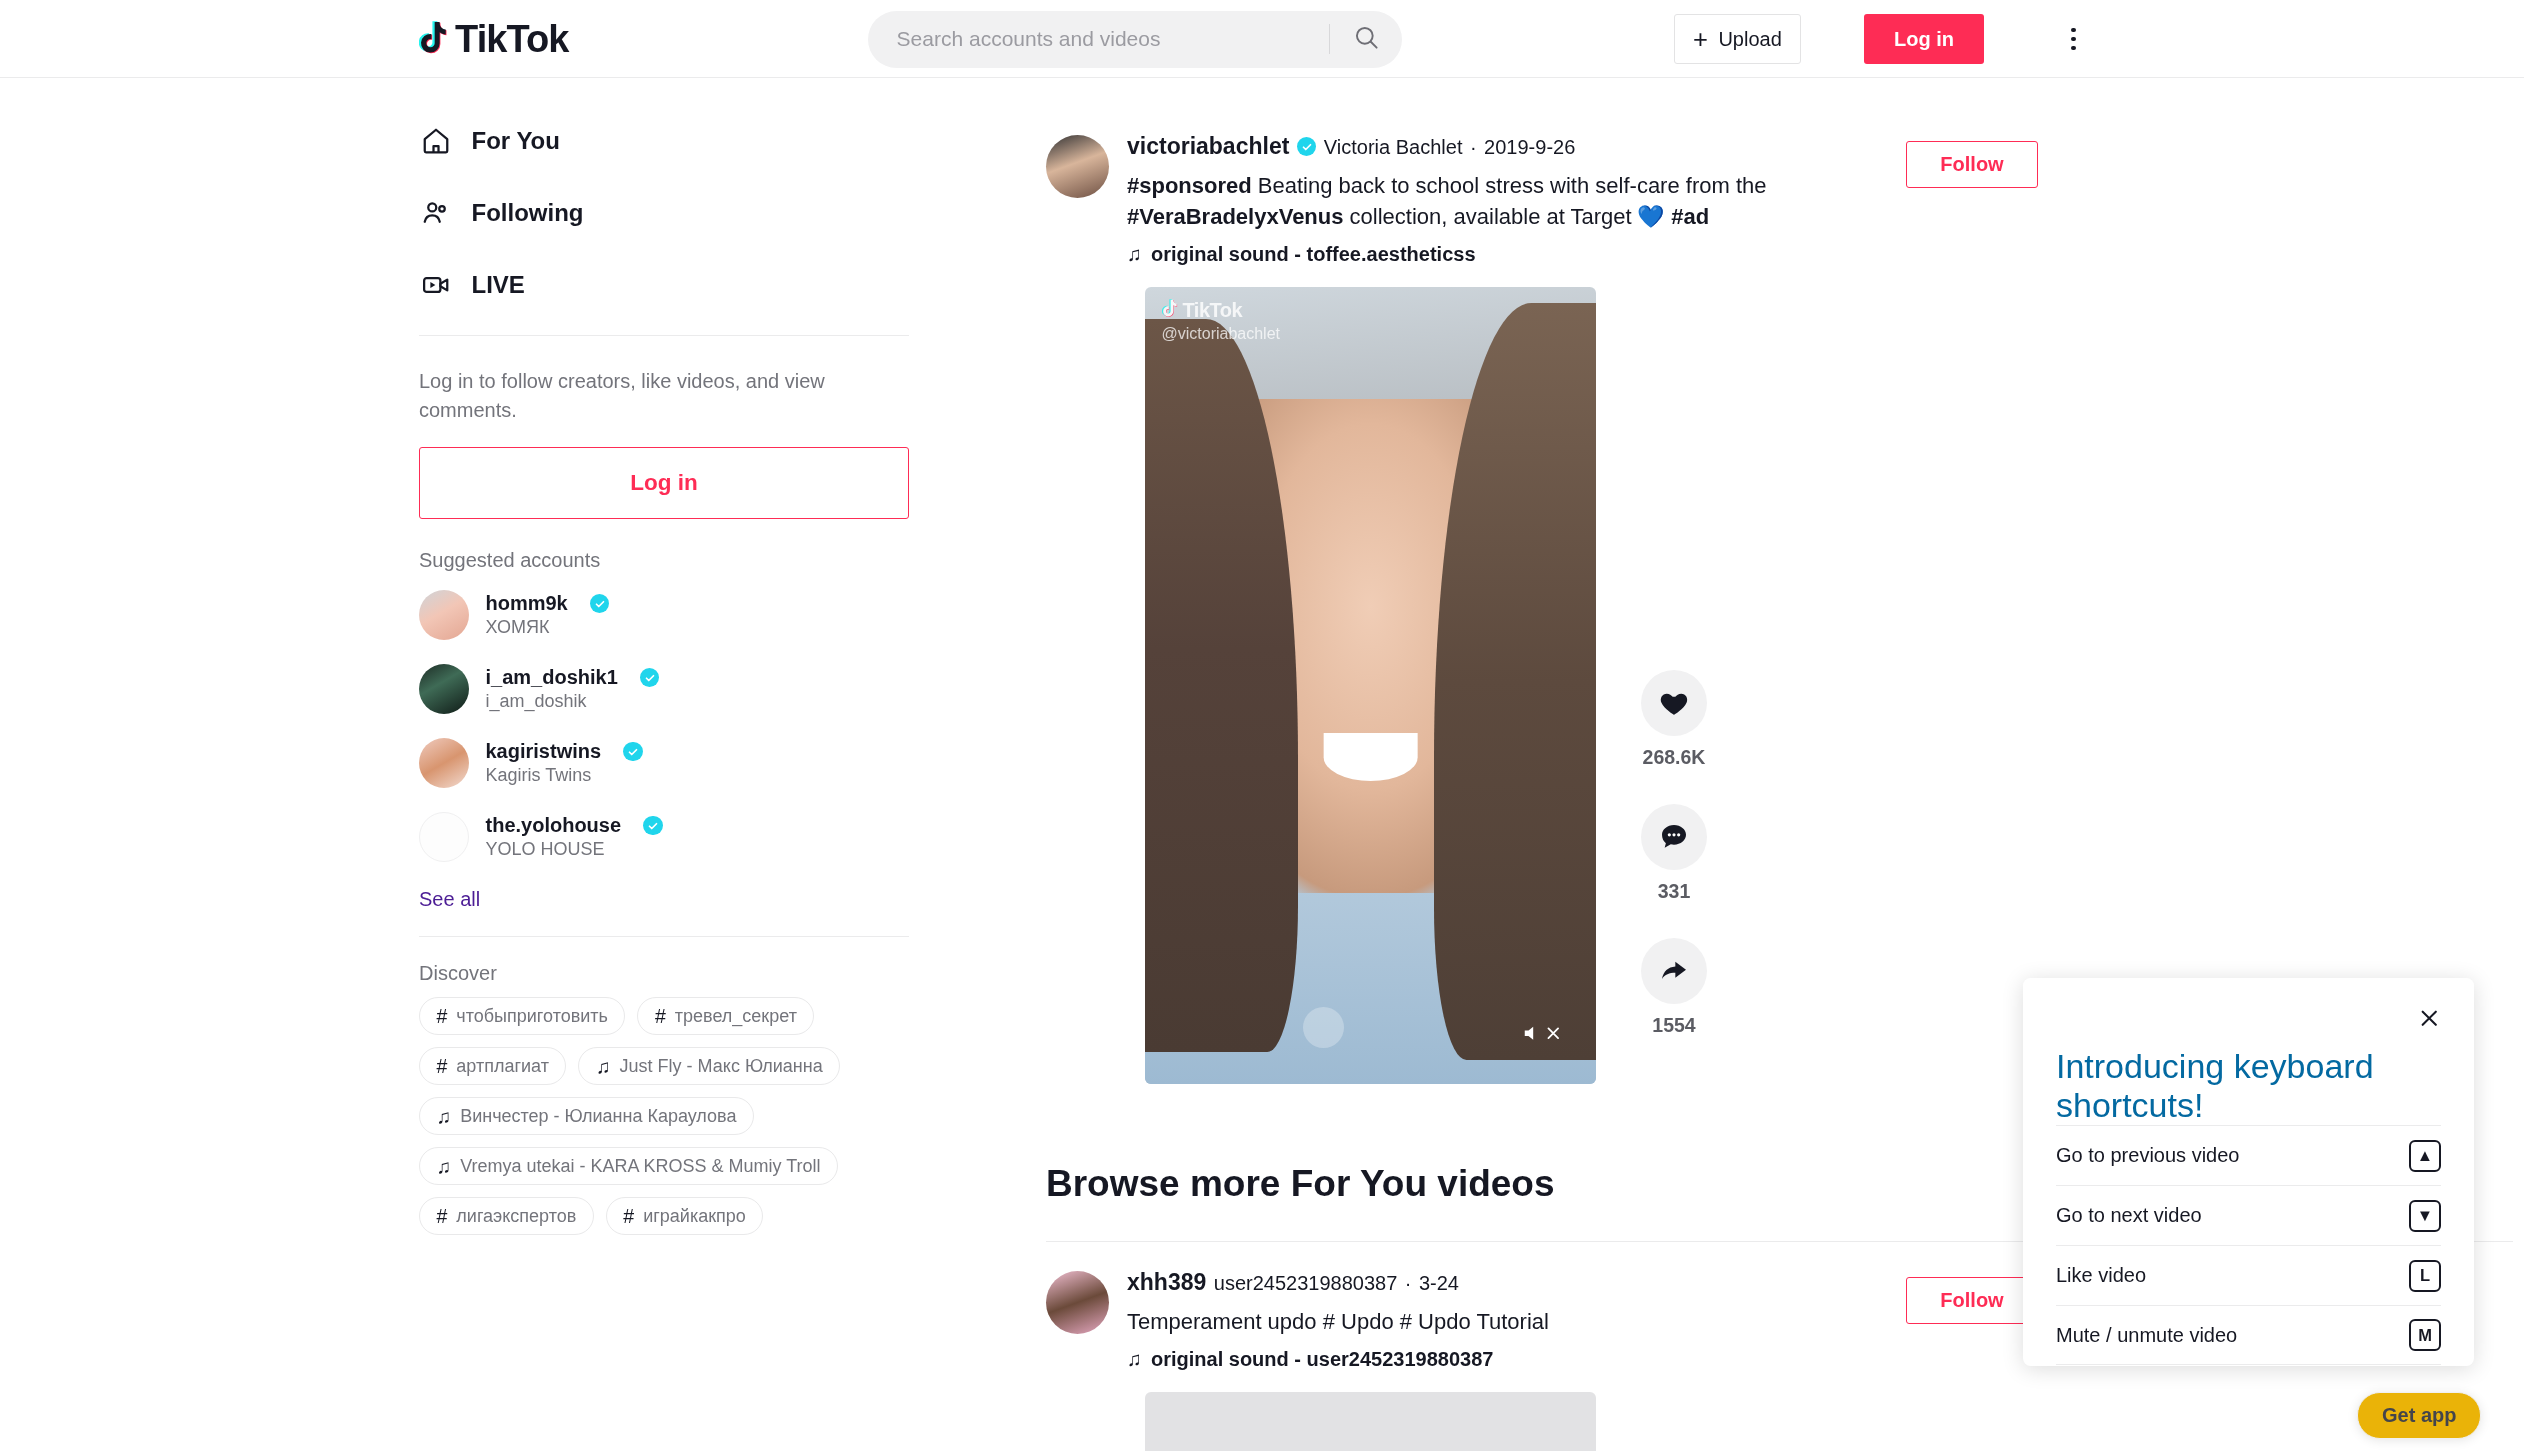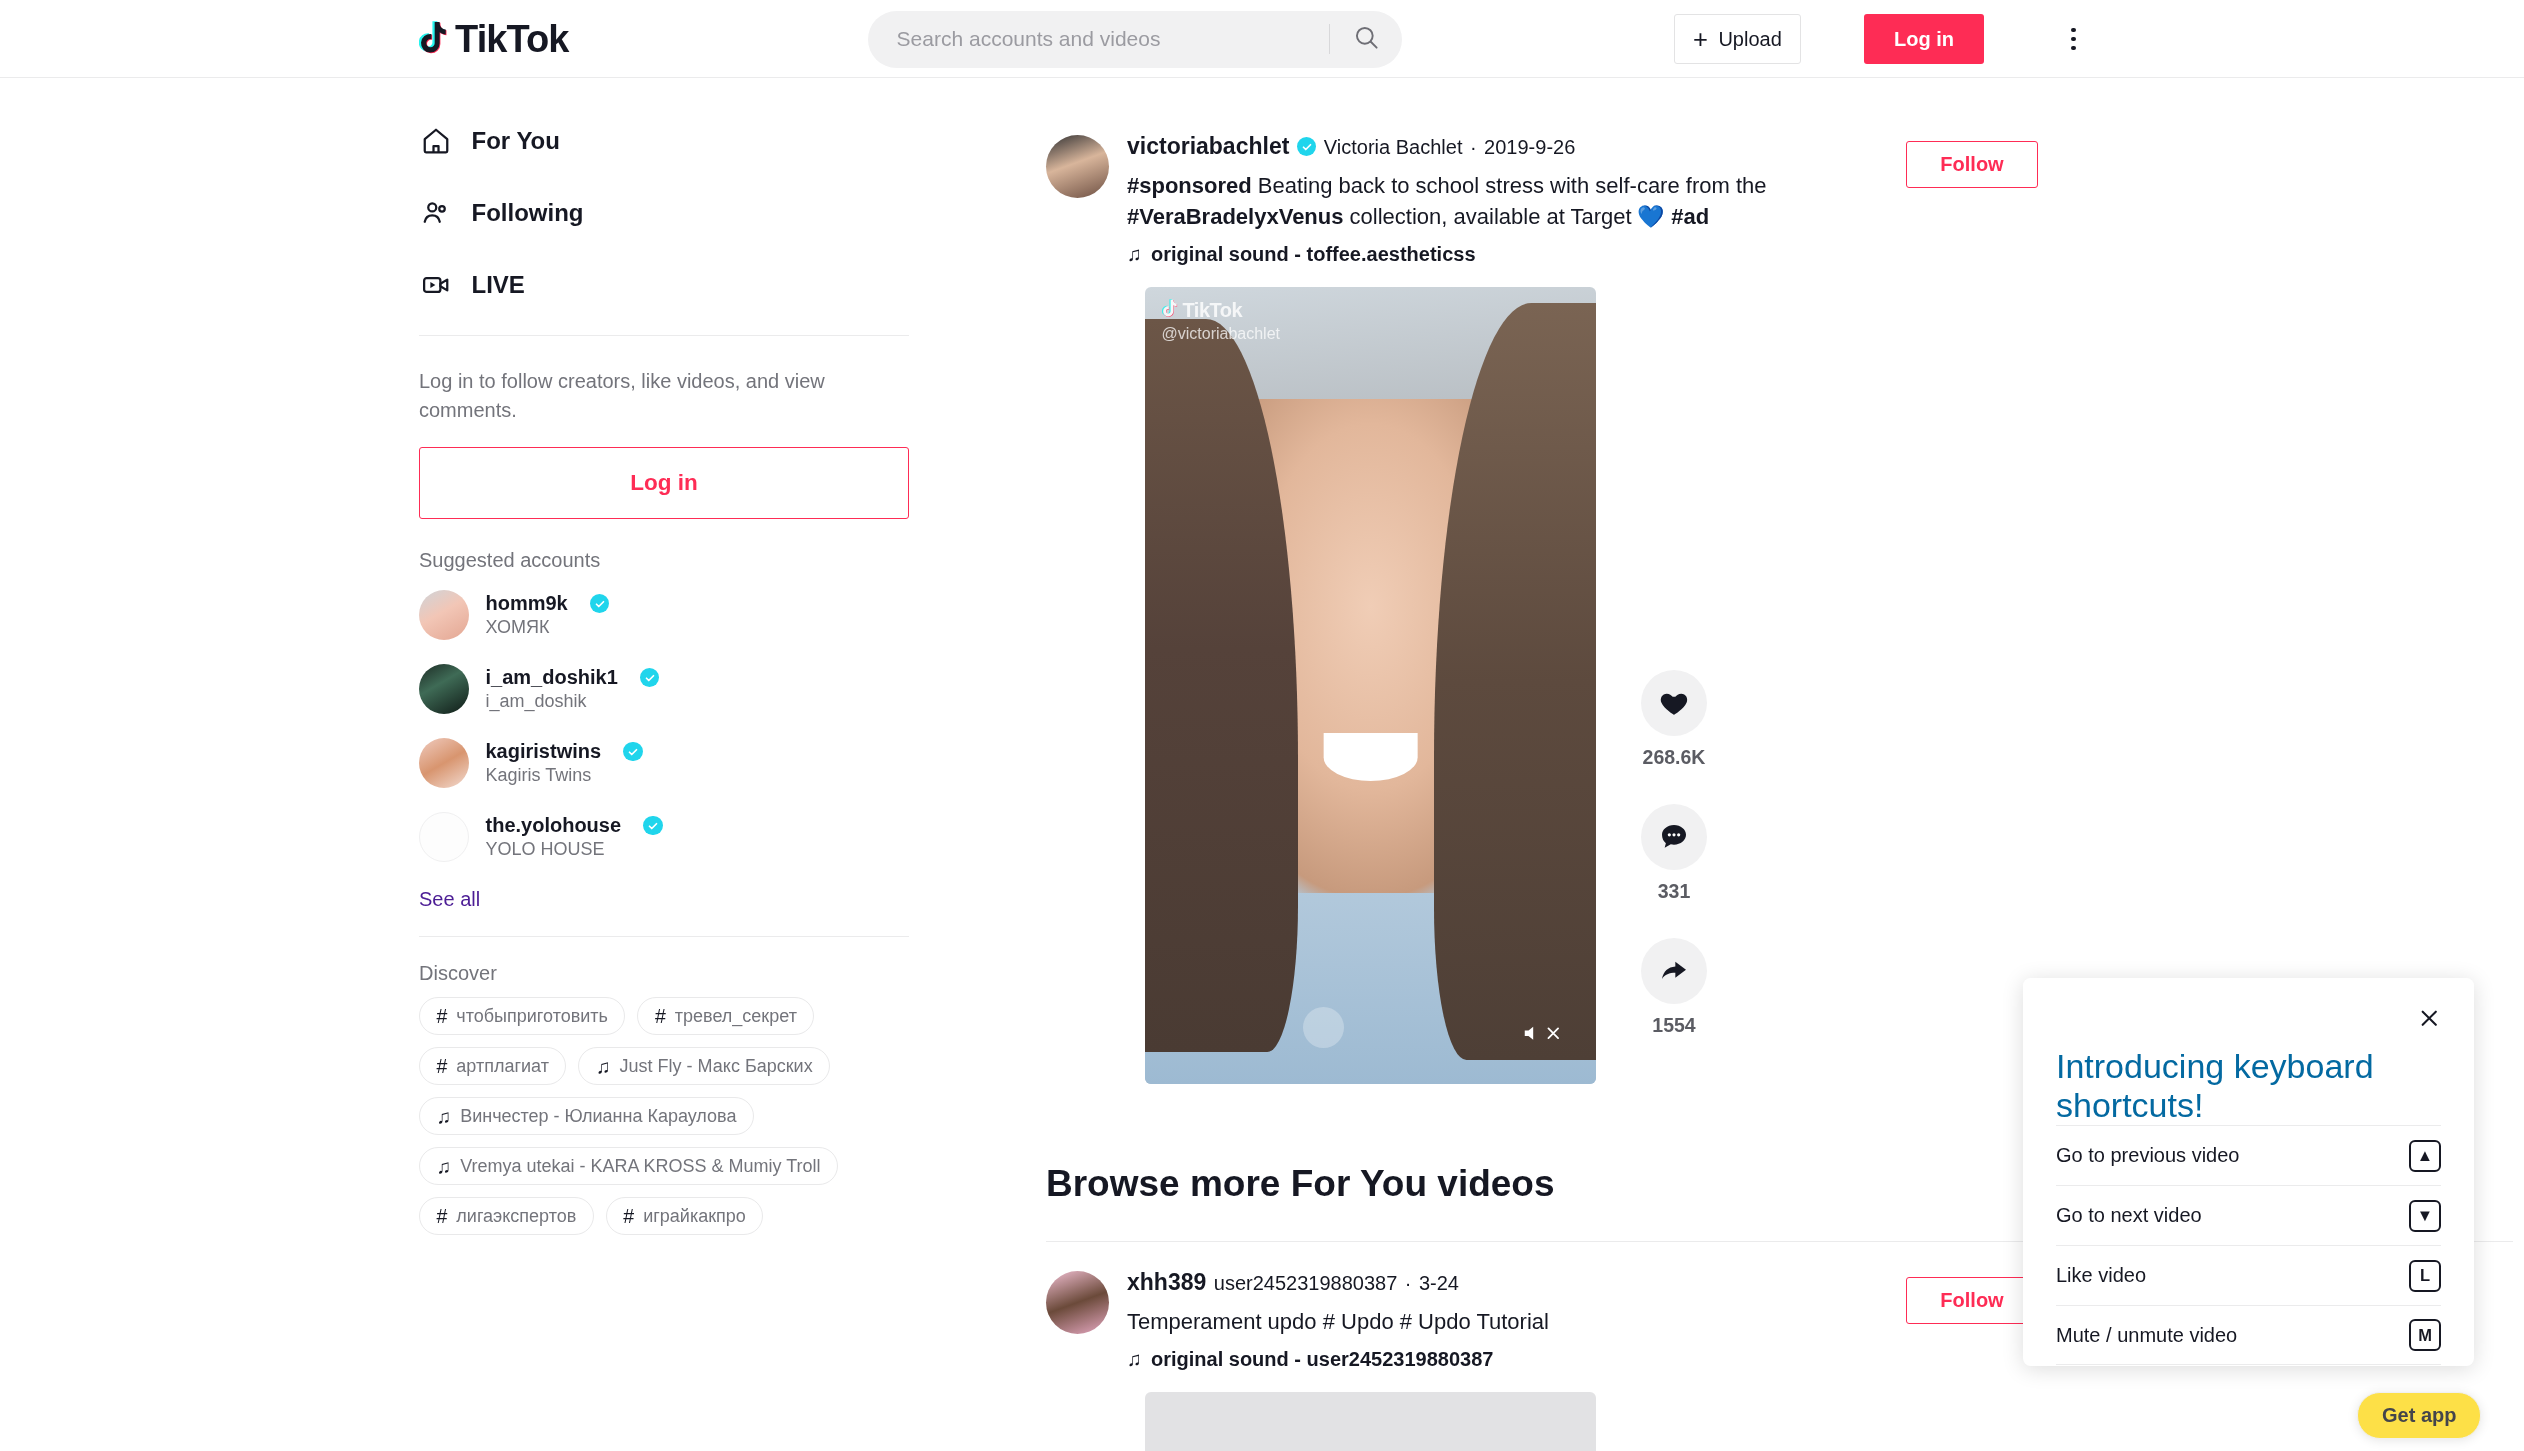--- a/index.html
+++ b/index.html
@@ -264,21 +264,21 @@
   .shortcut-row.last { border-bottom: 0.8px solid #ebebec; }
   .sc-label { font-size: 20px; color: #161823; }
   .key-cap {
     width: 32px; height: 32px; border: 2.3px solid #161823; border-radius: 6px;
     display: flex; align-items: center; justify-content: center;
     font-size: 16.5px; font-weight: 700; color: #161823;
   }
   .get-app {
     position: absolute; left: 2357px; top: 1392px;
     height: 47px; padding: 0 24px;
-    background: #fde047; border: 0.8px solid #f0f0f1; border-radius: 23px;
+    background: #eab308; border: 0.8px solid #f0f0f1; border-radius: 23px;
     box-shadow: 0 1.5px 10.5px rgba(0,0,0,.10);
     font-size: 20px; font-weight: 700; color: #44454b;
     cursor: pointer; font-family: "Liberation Sans", sans-serif;
   }
 </style>
 </head>
 <body>
 
 <div class="header">
 
@@ -436,21 +436,21 @@
     <span class="tag">
       <span class="glyph">#</span>
       <span>тревел_секрет</span>
     </span>
     <span class="tag">
       <span class="glyph">#</span>
       <span>артплагиат</span>
     </span>
     <span class="tag">
       <span class="glyph">♫</span>
-      <span>Just Fly - Макс Барских</span>
+      <span>Just Fly - Макс Юлианна</span>
     </span>
     <span class="tag">
       <span class="glyph">♫</span>
       <span>Винчестер - Юлианна Караулова</span>
     </span>
     <span class="tag">
       <span class="glyph">♫</span>
       <span>Vremya utekai - KARA KROSS &amp; Mumiy Troll</span>
     </span>
     <span class="tag">

